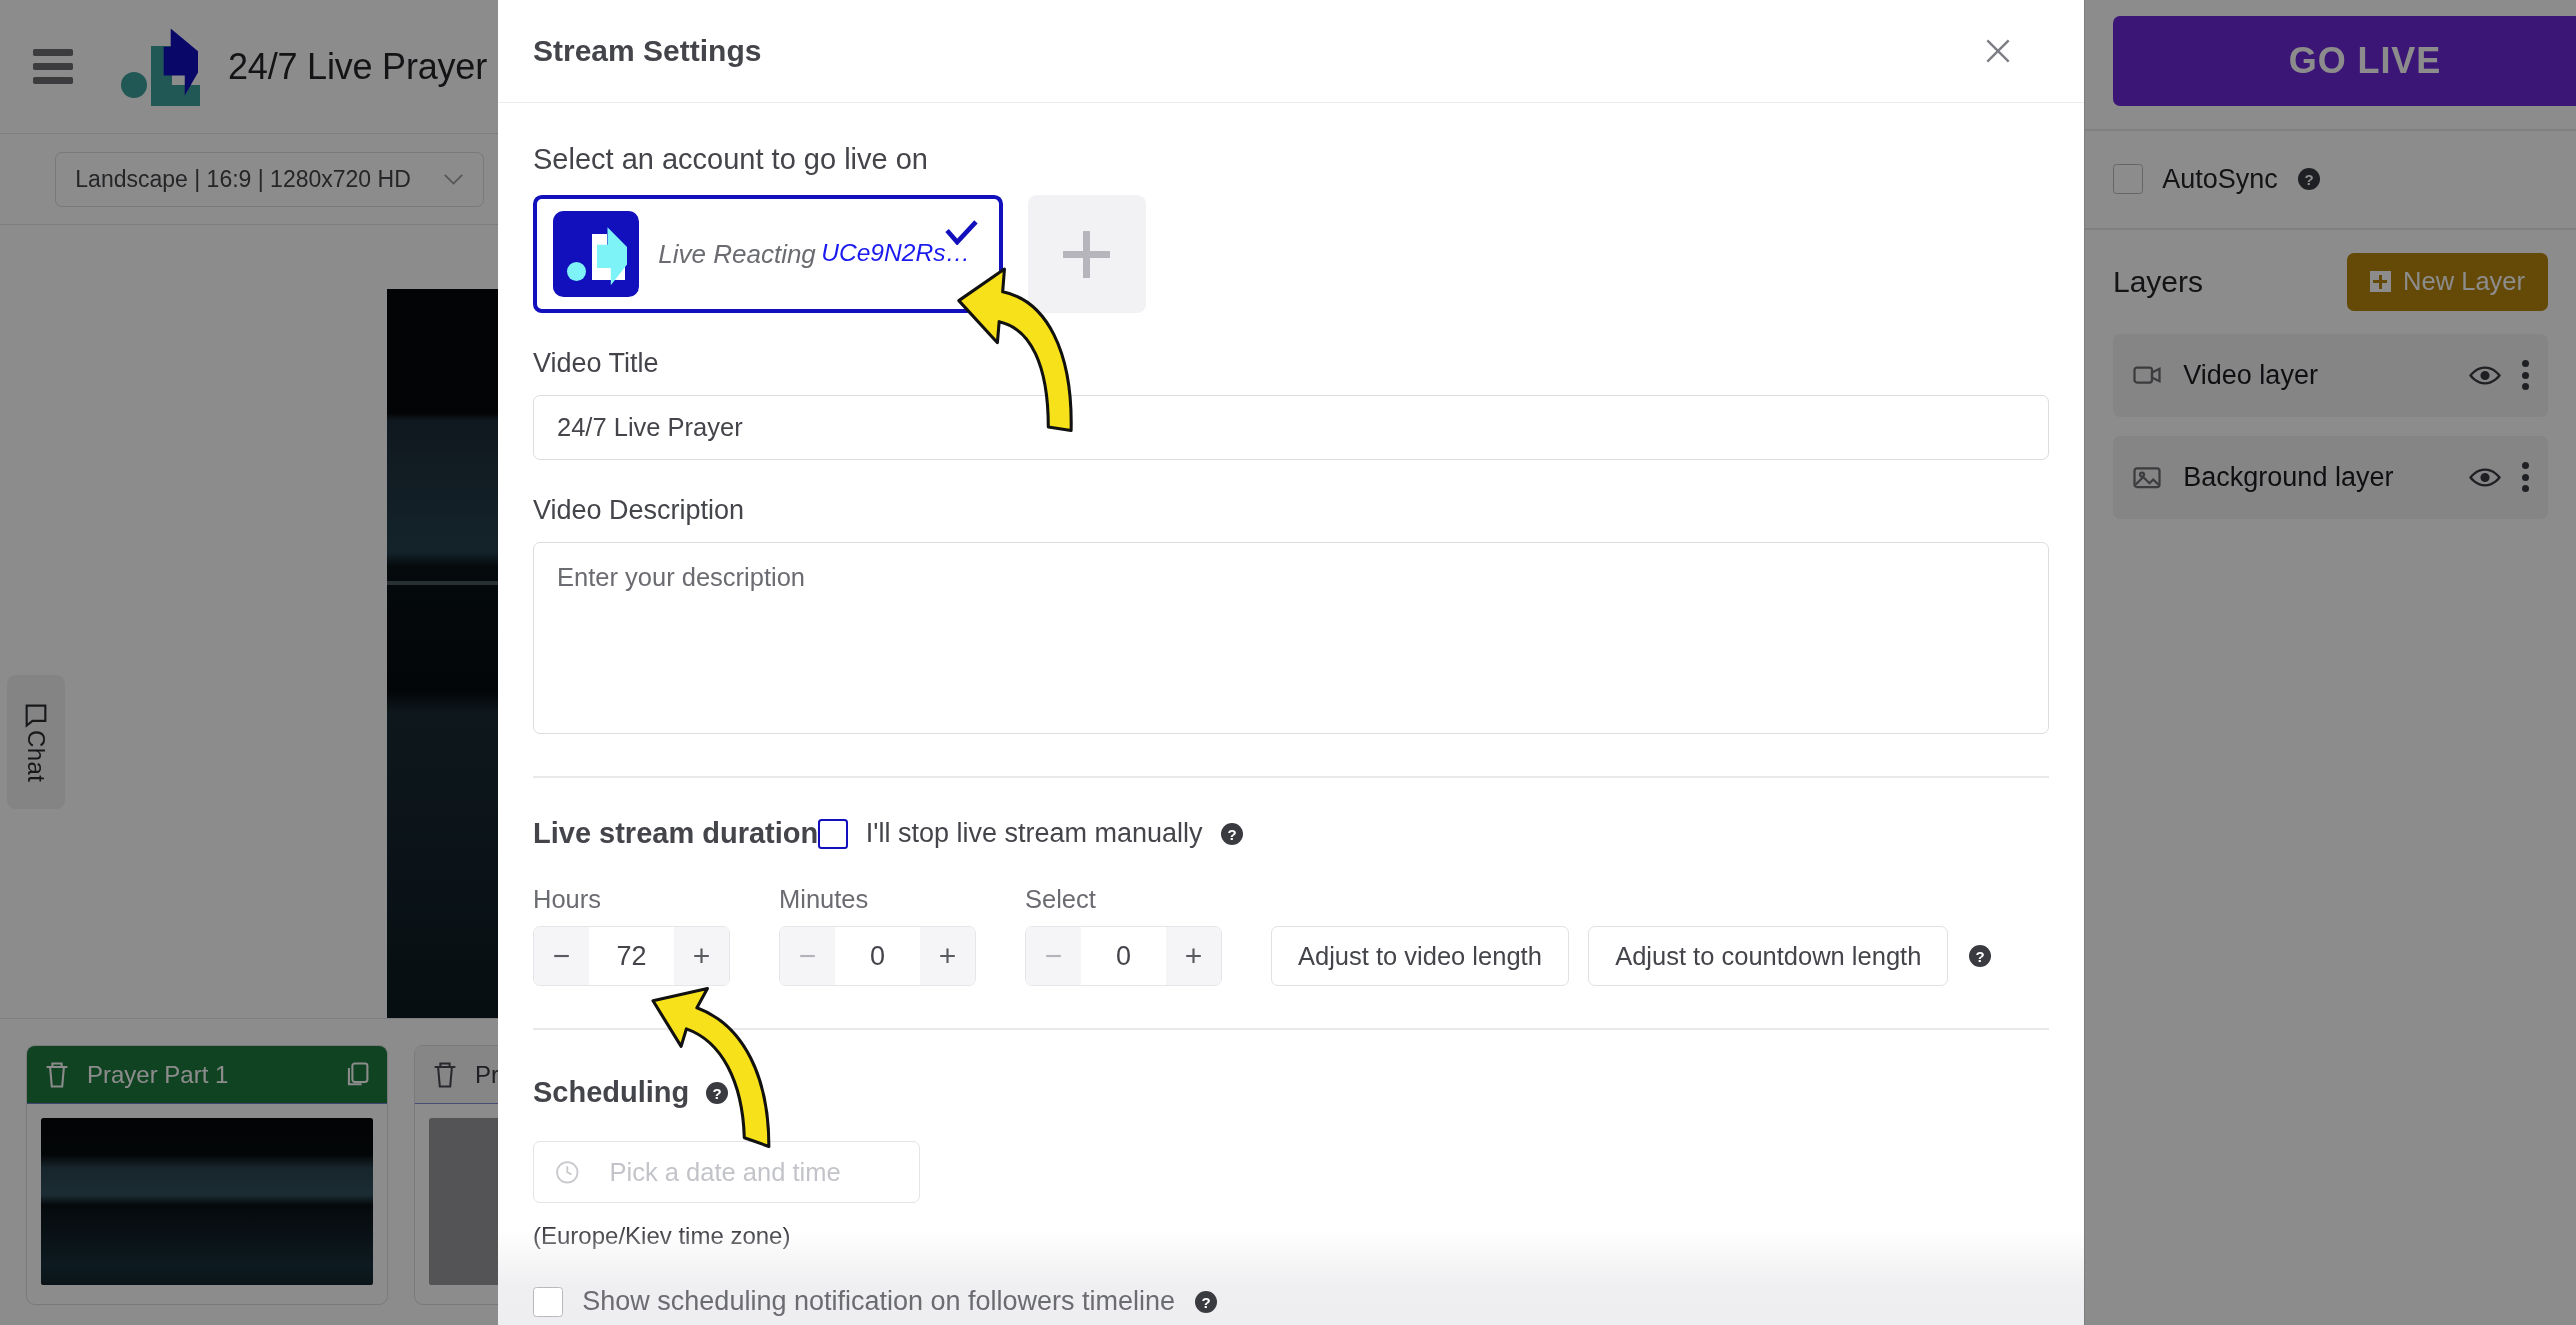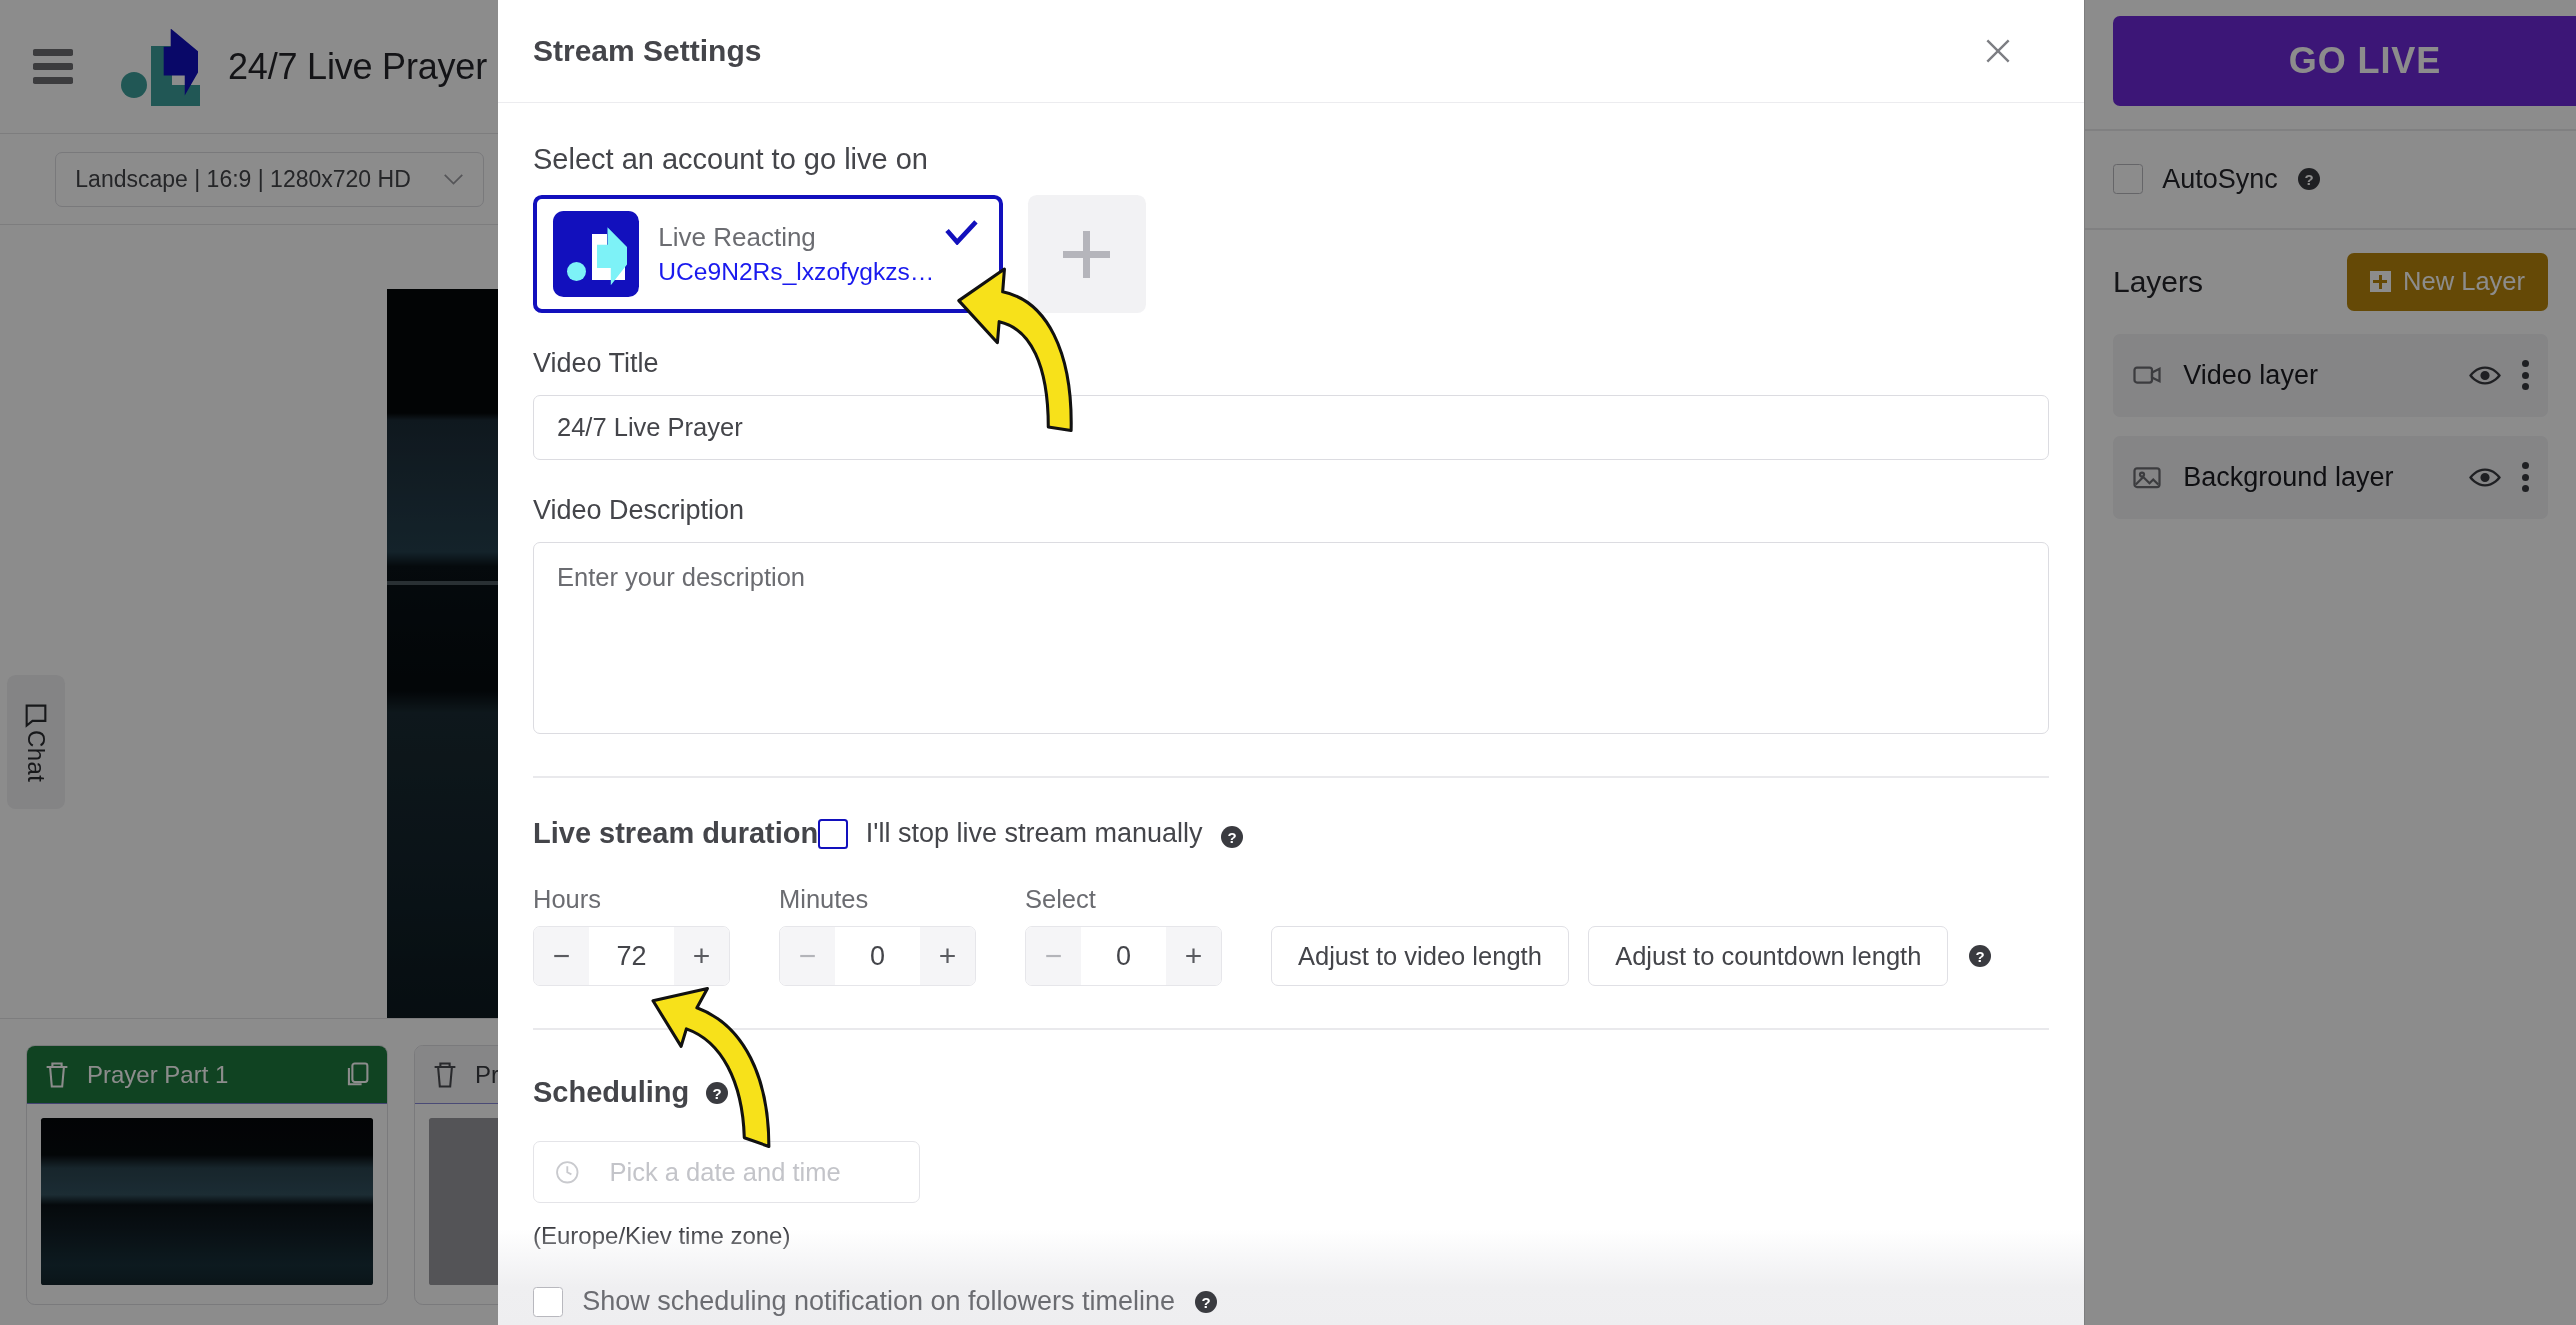--- a/index.html
+++ b/index.html
@@ -227,21 +227,21 @@
   .av-l {
     position: absolute; left: 39px; top: 23px; width: 15px; height: 46px; background: #ffffff;
   }
   .av-l::after {
     content: ""; position: absolute; left: 0; bottom: 0; width: 33px; height: 15px; background: #ffffff;
   }
   .av-arrow {
     position: absolute; left: 44px; top: 16px; width: 30px; height: 58px; background: #7df2f7;
     clip-path: polygon(35% 0%, 100% 34%, 100% 64%, 46% 100%, 46% 70%, 0% 70%, 0% 30%, 35% 30%);
   }
-  .acct-meta { display: flex; flex-direction: column; gap: 5.3px; min-width: 0; }
+  .acct-meta { display: flex; flex-direction: row; gap: 5.3px; min-width: 0; font-style: italic; }
   .acct-name { font-size: 26px; color: #6b6c71; white-space: nowrap; }
   .acct-id {
     font-size: 24.6px; color: #1a1aee; white-space: nowrap; overflow: hidden;
     text-overflow: ellipsis; max-width: 290px;
   }
   .acct-check { position: absolute; right: 19.3px; top: 19.3px; width: 37px; height: 26px; }
   .add-acct {
     width: 118px; height: 118px; border-radius: 8.8px; background: #f2f2f4;
     display: flex; align-items: center; justify-content: center; cursor: pointer;
   }
@@ -260,21 +260,21 @@
     width: 1516px; height: 192px; border: 1.8px solid #dcdce1; border-radius: 7px;
     background: #ffffff; font-size: 25.5px; color: #6b6c71; padding: 19.3px 23px;
     font-family: "Liberation Sans", sans-serif; resize: none; outline: none;
   }
   .txt-area::placeholder { color: #6b6c71; }
   .hr { height: 1.8px; background: #e9e9ec; margin: 39px 0 0 0; width: 1516px; }
 
   
   .dur-head { display: flex; align-items: center; margin-top: 39px; }
   .dur-title { font-size: 29px; color: #44454a; font-weight: bold; }
-  .manual-row { display: flex; align-items: flex-end; gap: 17.6px; }
+  .manual-row { display: flex; align-items: center; gap: 17.6px; }
   .manual-lbl { font-size: 27px; color: #44454a; }
   .unit-labels { display: flex; margin-top: 35px; }
   .unit-lbl { font-size: 25.5px; color: #6b6c71; }
   .u1 { width: 246px; }
   .u2 { width: 246px; }
   .u3 { width: 246px; }
   .steppers { display: flex; align-items: center; gap: 0; margin-top: 12.3px; }
   .stepper {
     width: 197px; height: 60px; border: 1.8px solid #e6e6ea; border-radius: 7px;
     display: flex; align-items: stretch; overflow: hidden; background: #ffffff;

